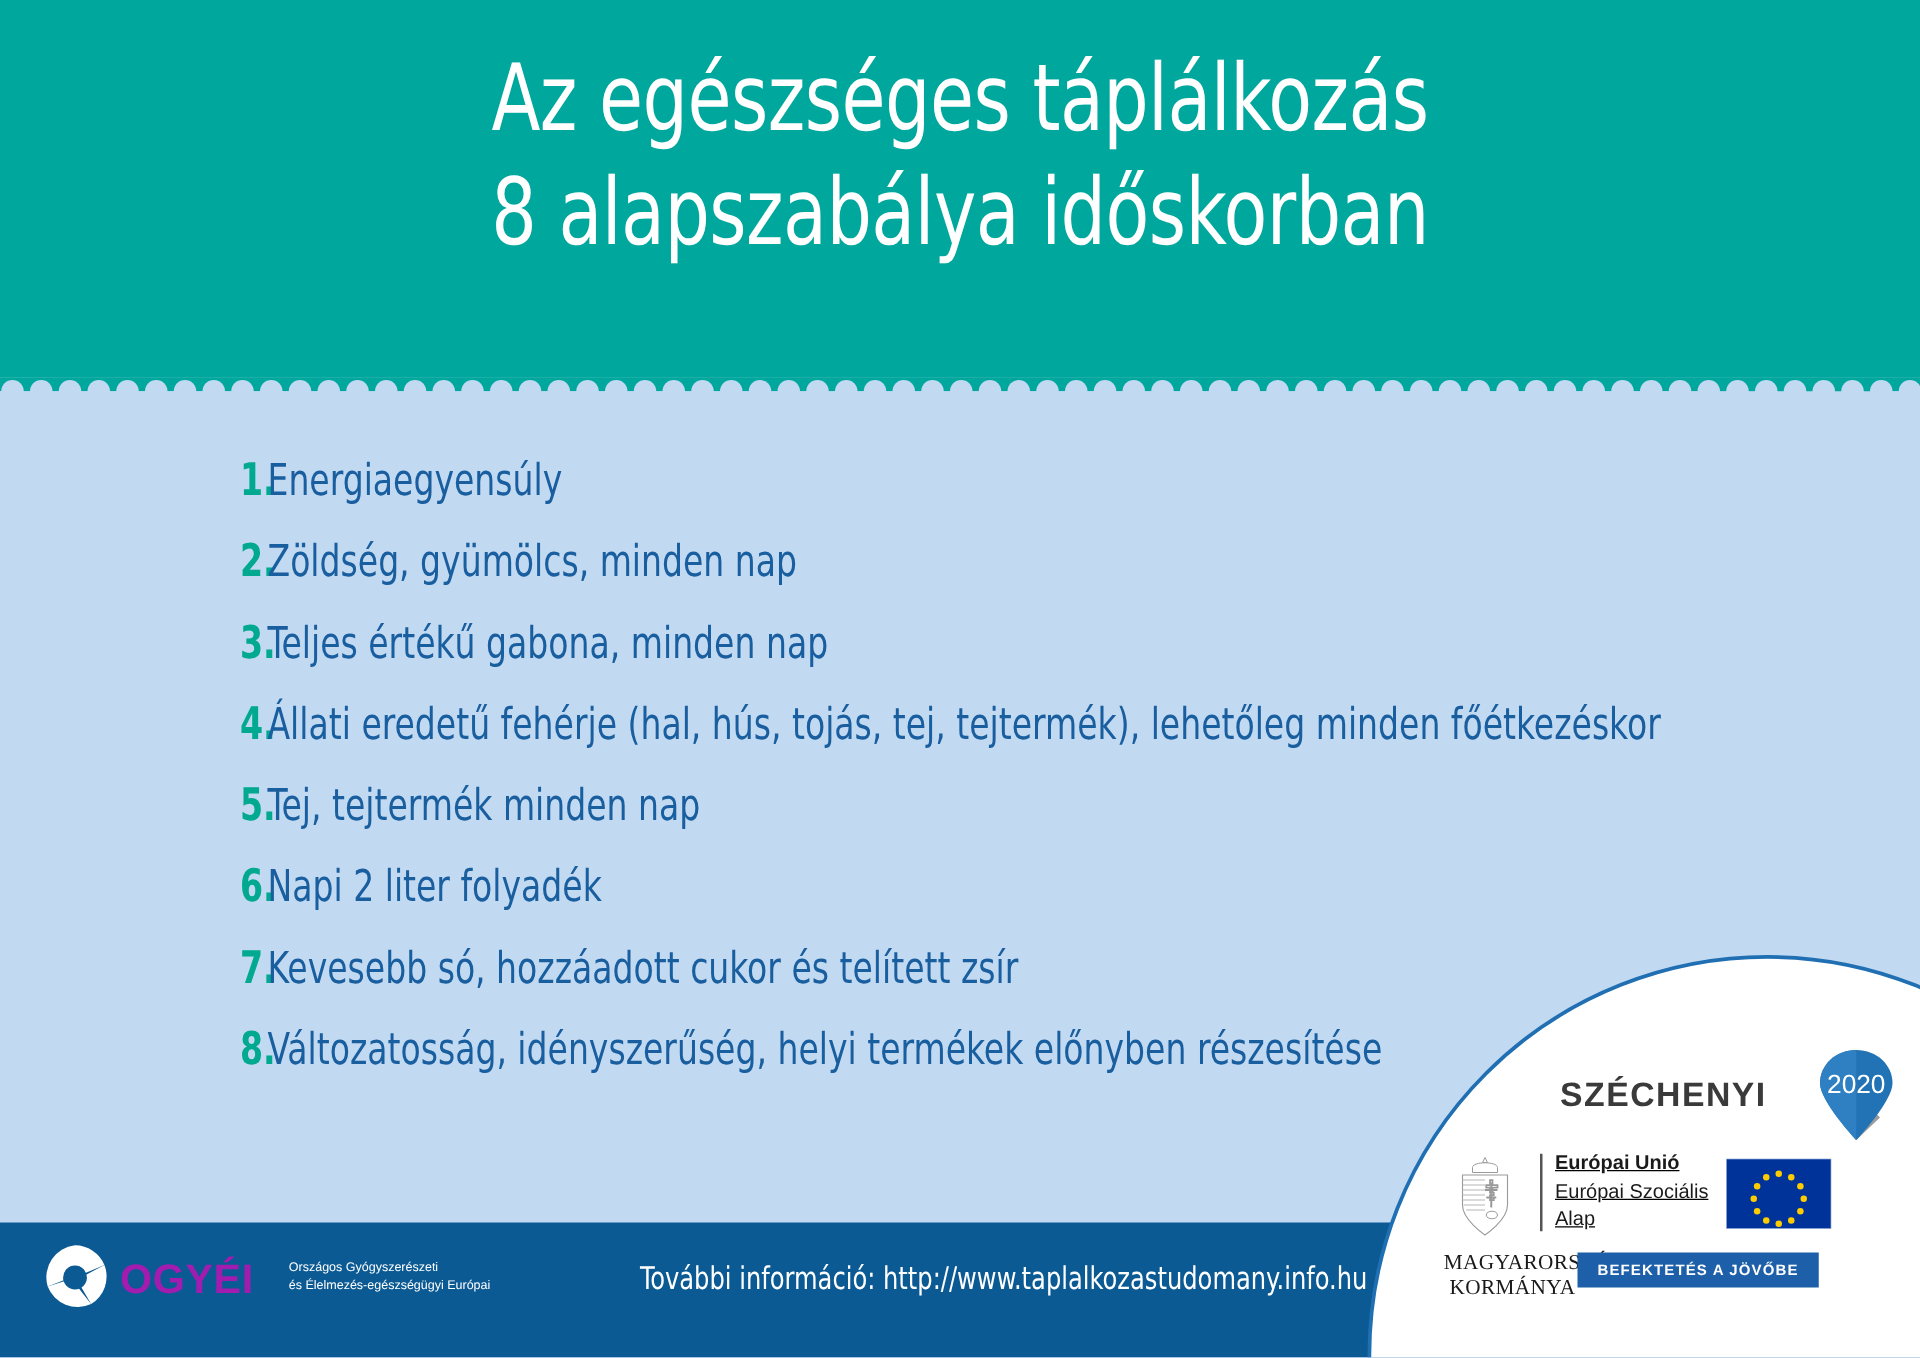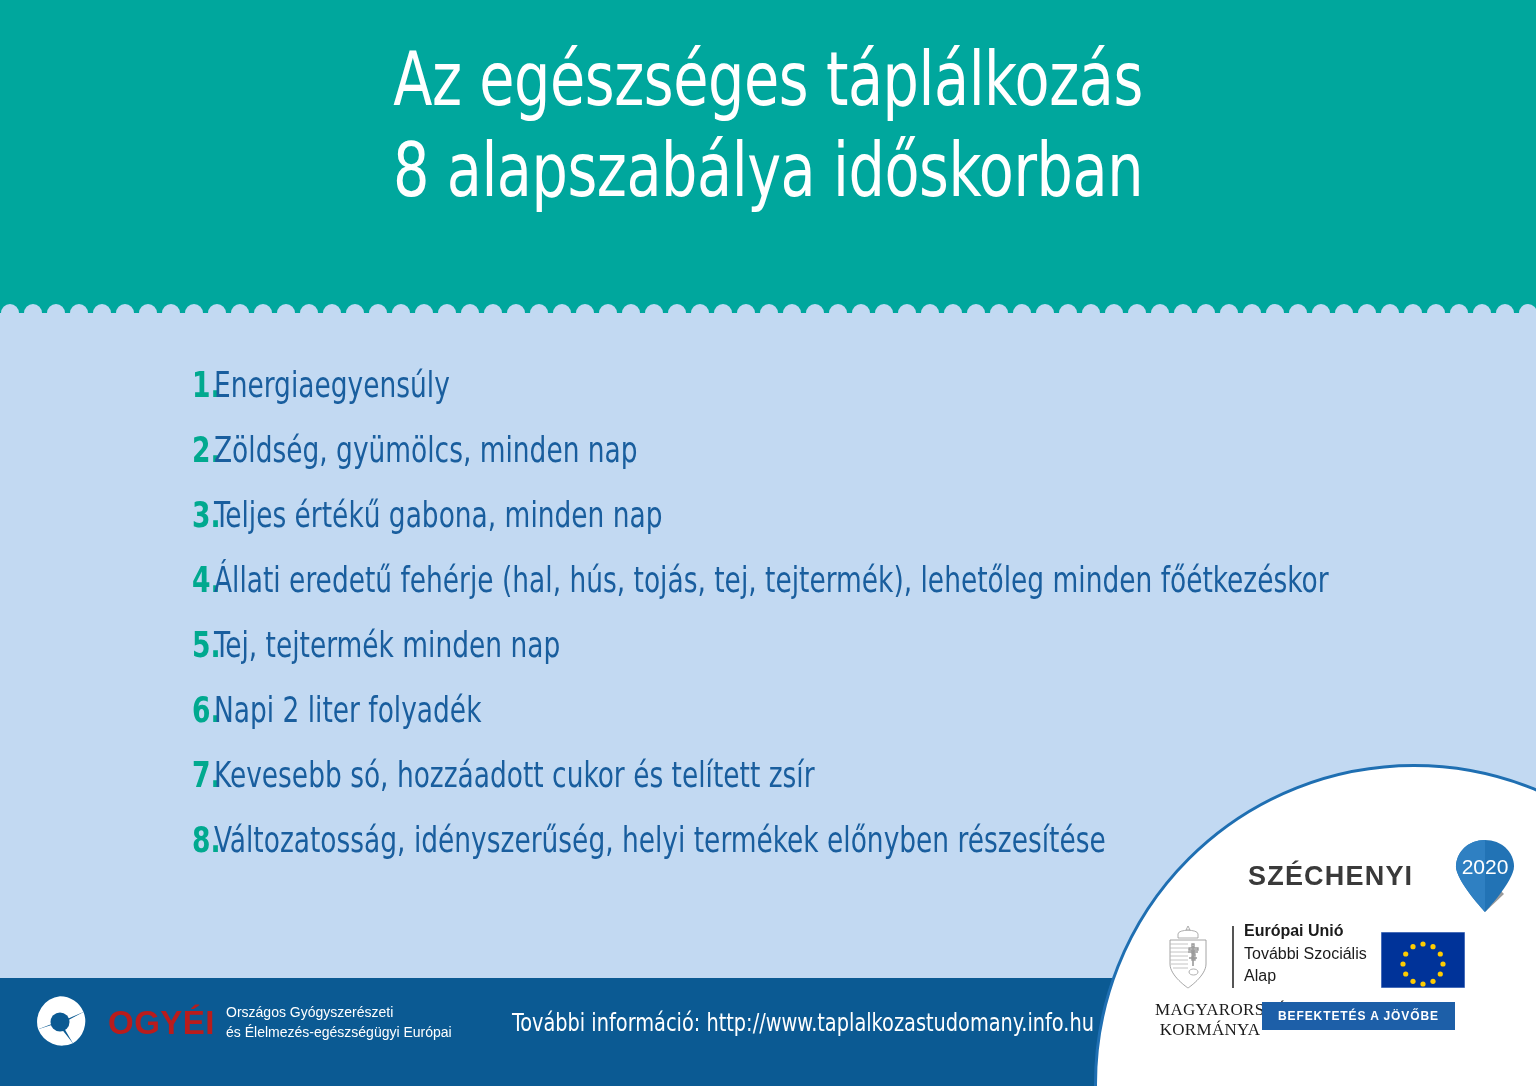--- a/index.html
+++ b/index.html
@@ -131,33 +131,33 @@
     display: flex;
     align-items: center;
     z-index: 6;
   }
   .ogyei-mark {
     width: 56px;
     height: 56px;
     flex: 0 0 56px;
   }
   .ogyei-wordmark {
-    color: #b91c1c;
+    color: #a21caf;
     font-family: "Liberation Sans", sans-serif;
     font-size: 33px;
     font-weight: 700;
     letter-spacing: 0.5px;
-    margin-left: 20px;
+    margin-left: 8px;
     line-height: 1;
   }
   .ogyei-sub {
-    margin-left: 11px;
+    margin-left: 28px;
     color: #ffffff;
     font-family: "Liberation Sans", sans-serif;
-    font-size: 14px;
+    font-size: 10px;
     font-weight: 400;
     line-height: 1.45;
   }
 
   .footer-info {
     position: absolute;
     left: 470px;
     top: 1008px;
     width: 600px;
     text-align: center;
@@ -208,22 +208,23 @@
     align-items: flex-start;
   }
   .coat {
     width: 56px;
     height: 70px;
     flex: 0 0 56px;
     margin-top: 2px;
   }
   .eu-text-wrap {
     display: flex;
-    align-items: flex-end;
+    align-items: center;
     margin-left: 16px;
+    text-decoration: underline;
   }
   .eu-divider {
     width: 2px;
     height: 62px;
     background: #555;
     margin-right: 10px;
     flex: 0 0 2px;
   }
   .eu-lines {
     font-family: "Liberation Sans", sans-serif;
@@ -442,21 +443,21 @@
         </g>
         <path d="M34 32 L34 28 L38 28 L38 26 L34 26 L34 22 L32 22 L32 26 L29 26 L29 28 L32 28 L32 32 L35 32 L35 34 L32 34 L32 38 L35 38 L35 36 L32 36" fill="none" stroke="#9a9a9a" stroke-width="1.4"></path>
         <path d="M33 24 L33 44" stroke="#9a9a9a" stroke-width="1.6"></path>
         <path d="M28 30 L38 30 M29 36 L37 36" stroke="#9a9a9a" stroke-width="1.5"></path>
         <path d="M29 50 C29 46 38 46 38 50 C38 54 29 54 29 50 Z" fill="#ffffff" stroke="#9a9a9a" stroke-width="0.8"></path>
       </svg>
       <div class="eu-text-wrap">
         <div class="eu-divider"></div>
         <div class="eu-lines">
           <div class="b">Európai Unió</div>
-          <div>További Szociális</div>
+          <div>Európai Szociális</div>
           <div>Alap</div>
         </div>
         <svg class="eu-flag" viewBox="0 0 84 56">
           <rect x="0" y="0" width="84" height="56" fill="#003399" stroke="#8fa8d8" stroke-width="1"></rect>
           <g fill="#ffcc00">
             <circle cx="42" cy="12" r="2.6"></circle>
             <circle cx="52" cy="14.7" r="2.6"></circle>
             <circle cx="59.3" cy="22" r="2.6"></circle>
             <circle cx="62" cy="32" r="2.6"></circle>
             <circle cx="59.3" cy="42" r="2.6"></circle>

